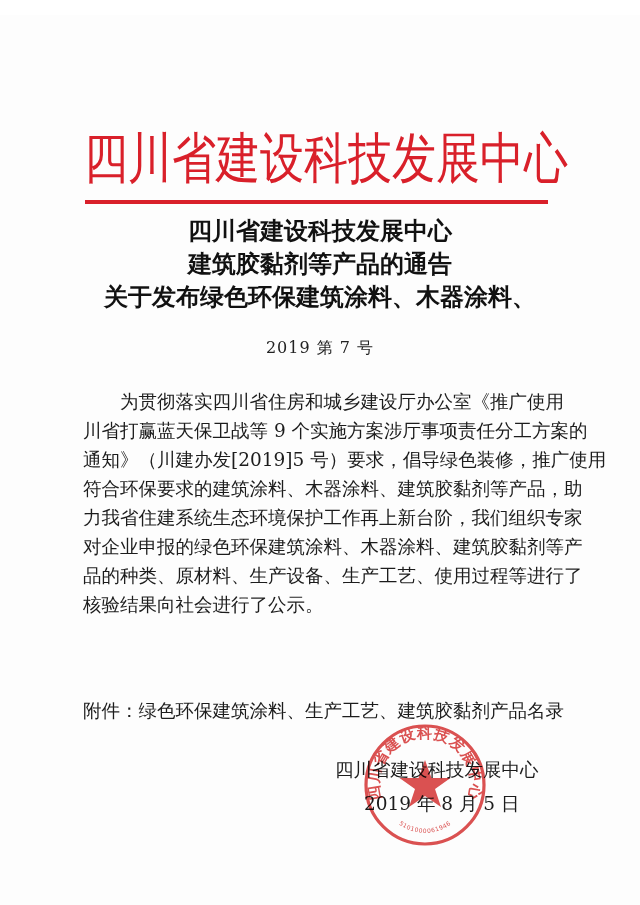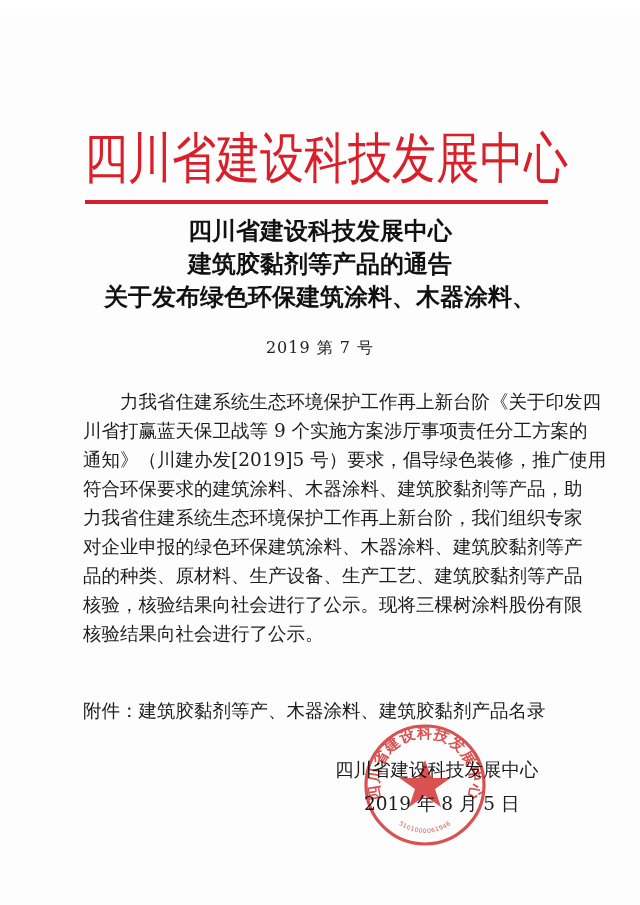--- a/index.html
+++ b/index.html
@@ -139,32 +139,31 @@
 
   <div class="notice-title">
     <div>四川省建设科技发展中心</div>
     <div>建筑胶黏剂等产品的通告</div>
     <div>关于发布绿色环保建筑涂料、木器涂料、</div>
   </div>
 
   <div class="doc-number">2019 第 7 号</div>
 
   <div class="body-text">
-    <span class="body-line first">力我省住建系统生态环境保护工作再上新台阶《关于印发四</span>
+    <span class="body-line first">为贯彻落实四川省住房和城乡建设厅办公室《推广使用</span>
     <span class="body-line">川省打赢蓝天保卫战等 9 个实施方案涉厅事项责任分工方案的</span>
     <span class="body-line">通知》（川建办发[2019]5 号）要求，倡导绿色装修，推广使用</span>
     <span class="body-line">符合环保要求的建筑涂料、木器涂料、建筑胶黏剂等产品，助</span>
     <span class="body-line">力我省住建系统生态环境保护工作再上新台阶，我们组织专家</span>
     <span class="body-line">对企业申报的绿色环保建筑涂料、木器涂料、建筑胶黏剂等产</span>
-    <span class="body-line">品的种类、原材料、生产设备、生产工艺、建筑胶黏剂等产品</span>
-    <span class="body-line">核验，核验结果向社会进行了公示。现将三棵树涂料股份有限</span>
+    <span class="body-line">品的种类、原材料、生产设备、生产工艺、使用过程等进行了</span>
     <span class="body-line last">核验结果向社会进行了公示。</span>
   </div>
 
-  <div class="attachment">附件：建筑胶黏剂等产、木器涂料、建筑胶黏剂产品名录</div>
+  <div class="attachment">附件：绿色环保建筑涂料、生产工艺、建筑胶黏剂产品名录</div>
 
   <div class="signature">
     <div>四川省建设科技发展中心</div>
     <div class="sig-date">2019 年 8 月 5 日</div>
   </div>
 
   <svg class="seal" viewBox="0 0 126 126" xmlns="http://www.w3.org/2000/svg">
     <defs>
       <path id="sealArc" d="M 20 78 A 46 46 0 1 1 106 78"></path>
       <path id="sealArcBottom" d="M 30 96 A 44 44 0 0 0 96 96"></path>

